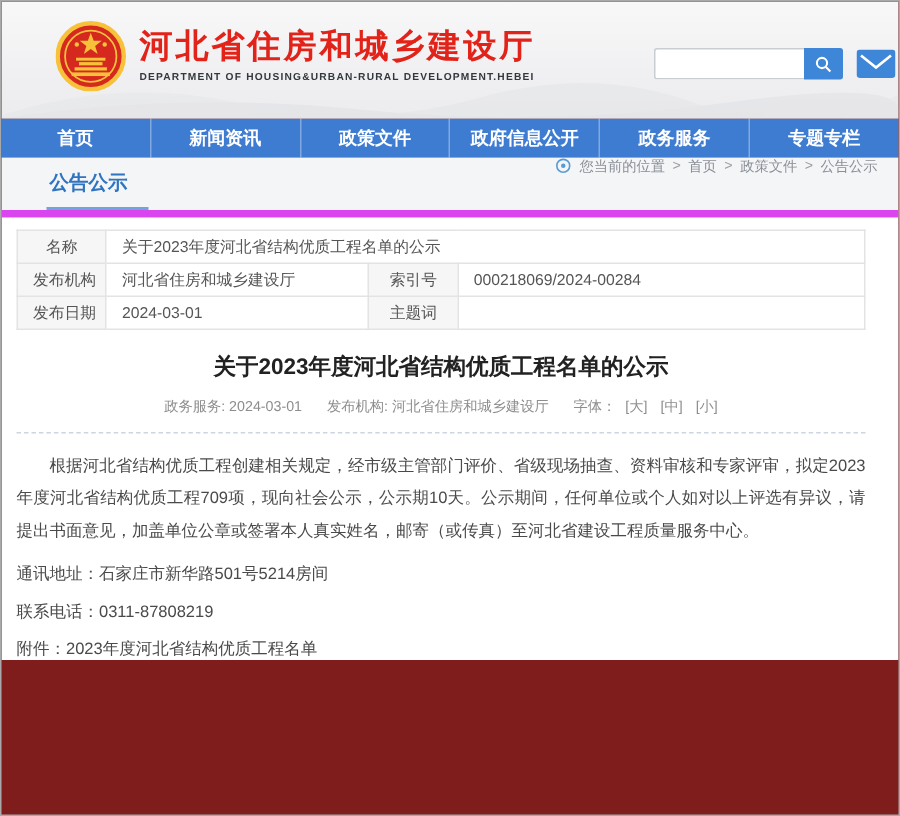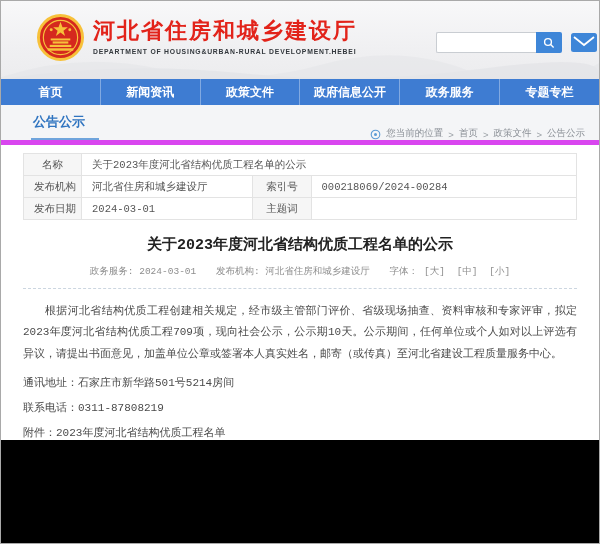--- a/index.html
+++ b/index.html
@@ -1,19 +1,19 @@
 <!DOCTYPE html>
 <html><head>
 <meta charset="utf-8">
 <style>
   * { margin:0; padding:0; box-sizing:border-box; }
   html,body { background:#e9e9e9; }
   body { font-family:"Liberation Sans","DejaVu Sans",sans-serif; }
   .page {
-    width:600px; height:544px; margin:0 auto; background:#000000;
+    width:600px; height:544px; margin:0 auto; background:#7f1d1d;
     border:1px solid #a9a9a9; position:relative; overflow:hidden;
   }
   
   .top {
     height:78px; position:relative;
     background:linear-gradient(180deg,#f8f8f9 0%,#f0f0f2 60%,#ececee 100%);
   }
   .mountains { position:absolute; bottom:0; left:0; width:100%; height:40px; opacity:.5; }
   .emblem { position:absolute; left:36px; top:13px; width:47px; height:47px; }
   .brand { position:absolute; left:92px; top:17px; }
@@ -39,26 +39,26 @@
   .nav-item:last-child { border-right:none; }
   
   .crumbbar {
     height:40px; background:#f4f5f7; display:flex; align-items:stretch;
     justify-content:space-between; border-bottom:5px solid #d946ef;
   }
   .section-title {
     margin-left:30px; display:flex; align-items:center; color:#2f74c0;
     font-size:13px; font-weight:bold; border-bottom:2px solid #6fa4dc; padding:0 14px 0 2px;
   }
-  .crumb-right { display:flex; align-items:flex-end; padding-right:14px; font-size:9.5px; color:#8a8f96; }
+  .crumb-right { display:flex; align-items:flex-start; padding-right:14px; font-size:9.5px; color:#8a8f96; }
   .crumb-right .pin { margin-right:5px; display:flex; }
   .crumb-sep { margin:0 5px; color:#9aa0a6; }
   .crumb-item { color:#8a8f96; cursor:pointer; }
   
-  .content { padding:8px 22px 0 22px; background:#fff;font-family:Liberation Mono, monospace; }
+  .content { padding:8px 22px 0 10px; background:#fff; }
   table.info { width:100%; border-collapse:collapse; table-layout:fixed; }
   table.info td {
     border:1px solid #e3e3e3; height:22px; font-size:10.5px; color:#555;
     padding:2px 10px; overflow:hidden; white-space:nowrap;
   }
   td.lbl { background:#f6f6f6; text-align:center; color:#666; }
   .art-title { text-align:center; font-size:15px; font-weight:bold; color:#222; margin-top:15px; }
   .art-meta { text-align:center; font-size:9.5px; color:#8e8e8e; margin-top:11px; }
   .art-meta .gap { margin-left:14px; }
   .art-meta .fontsize { margin-left:6px; cursor:pointer; color:#8e8e8e; text-decoration:none; }

